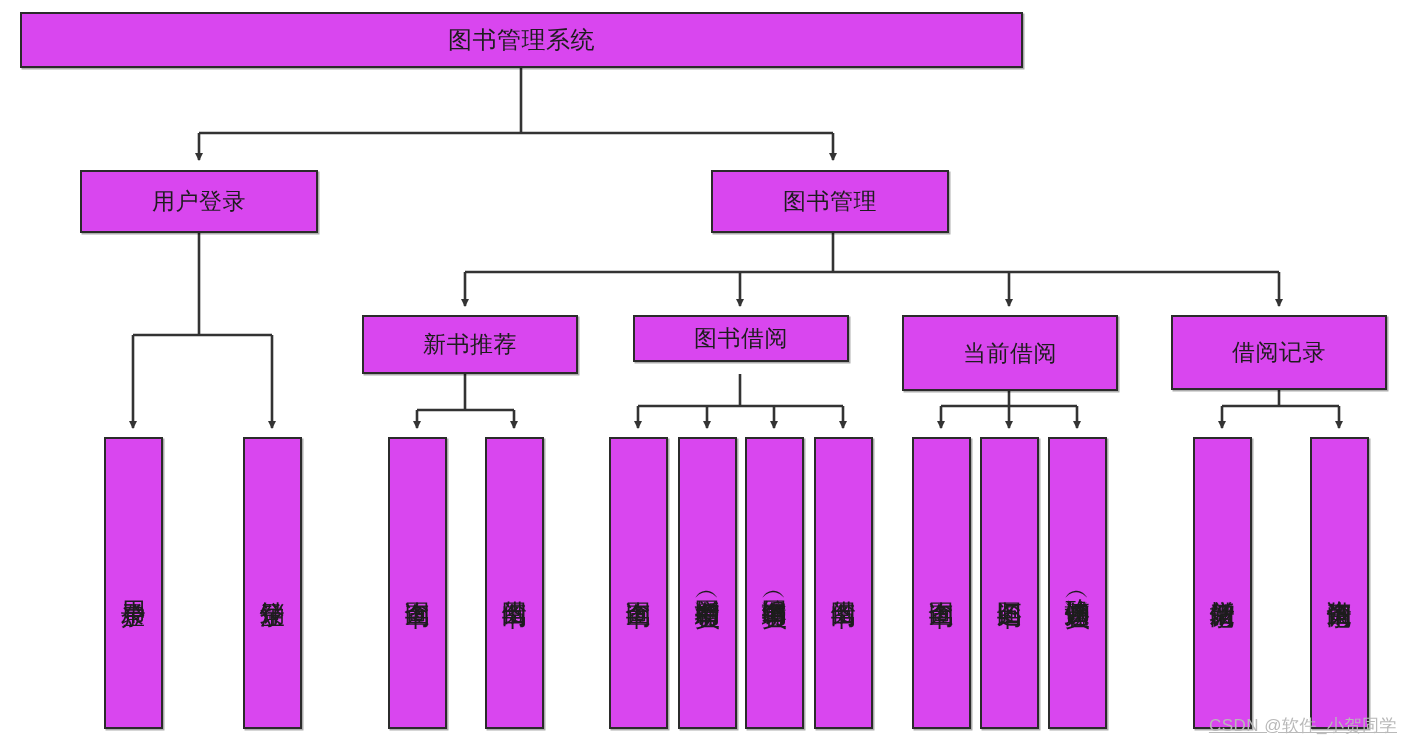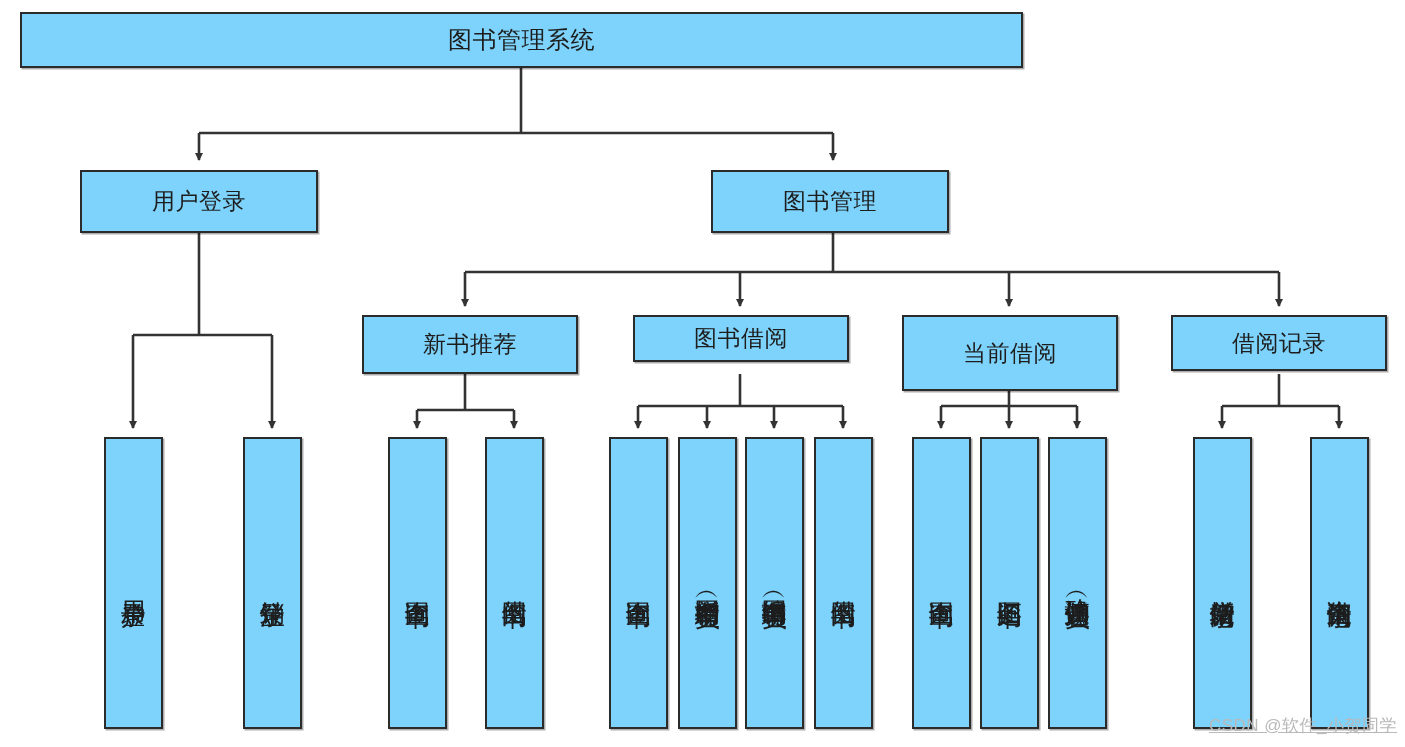--- a/index.html
+++ b/index.html
@@ -22,21 +22,21 @@
     position: absolute;
     left: 0;
     top: 0;
     width: 1405px;
     height: 747px;
     pointer-events: none;
   }
   .node {
     position: absolute;
     box-sizing: border-box;
-    background: #7dd3fc;
+    background: #d946ef;
     border: 2px solid #2b2b2b;
     display: flex;
     align-items: center;
     justify-content: center;
     box-shadow: 1.5px 1.5px 0 rgba(0,0,0,0.32);
   }
   .node-label {
     color: #1d1d1d;
     text-align: center;
     line-height: 1.15;
@@ -144,21 +144,21 @@
 
   <div class="node horiz" style="left:362px; top:315px; width:216px; height:59px;">
     <span class="node-label">新书推荐</span>
   </div>
   <div class="node horiz" style="left:633px; top:315px; width:216px; height:47px;">
     <span class="node-label">图书借阅</span>
   </div>
   <div class="node horiz" style="left:902px; top:315px; width:216px; height:76px;">
     <span class="node-label">当前借阅</span>
   </div>
-  <div class="node horiz" style="left:1171px; top:315px; width:216px; height:56px;">
+  <div class="node horiz" style="left:1171px; top:315px; width:216px; height:75px;">
     <span class="node-label">借阅记录</span>
   </div>
 
   <div class="node vert" style="left:104px; top:437px; width:59px; height:292px;">
     <span class="node-label">用户登录</span>
   </div>
   <div class="node vert" style="left:243px; top:437px; width:59px; height:292px;">
     <span class="node-label">注销登录</span>
   </div>
 

